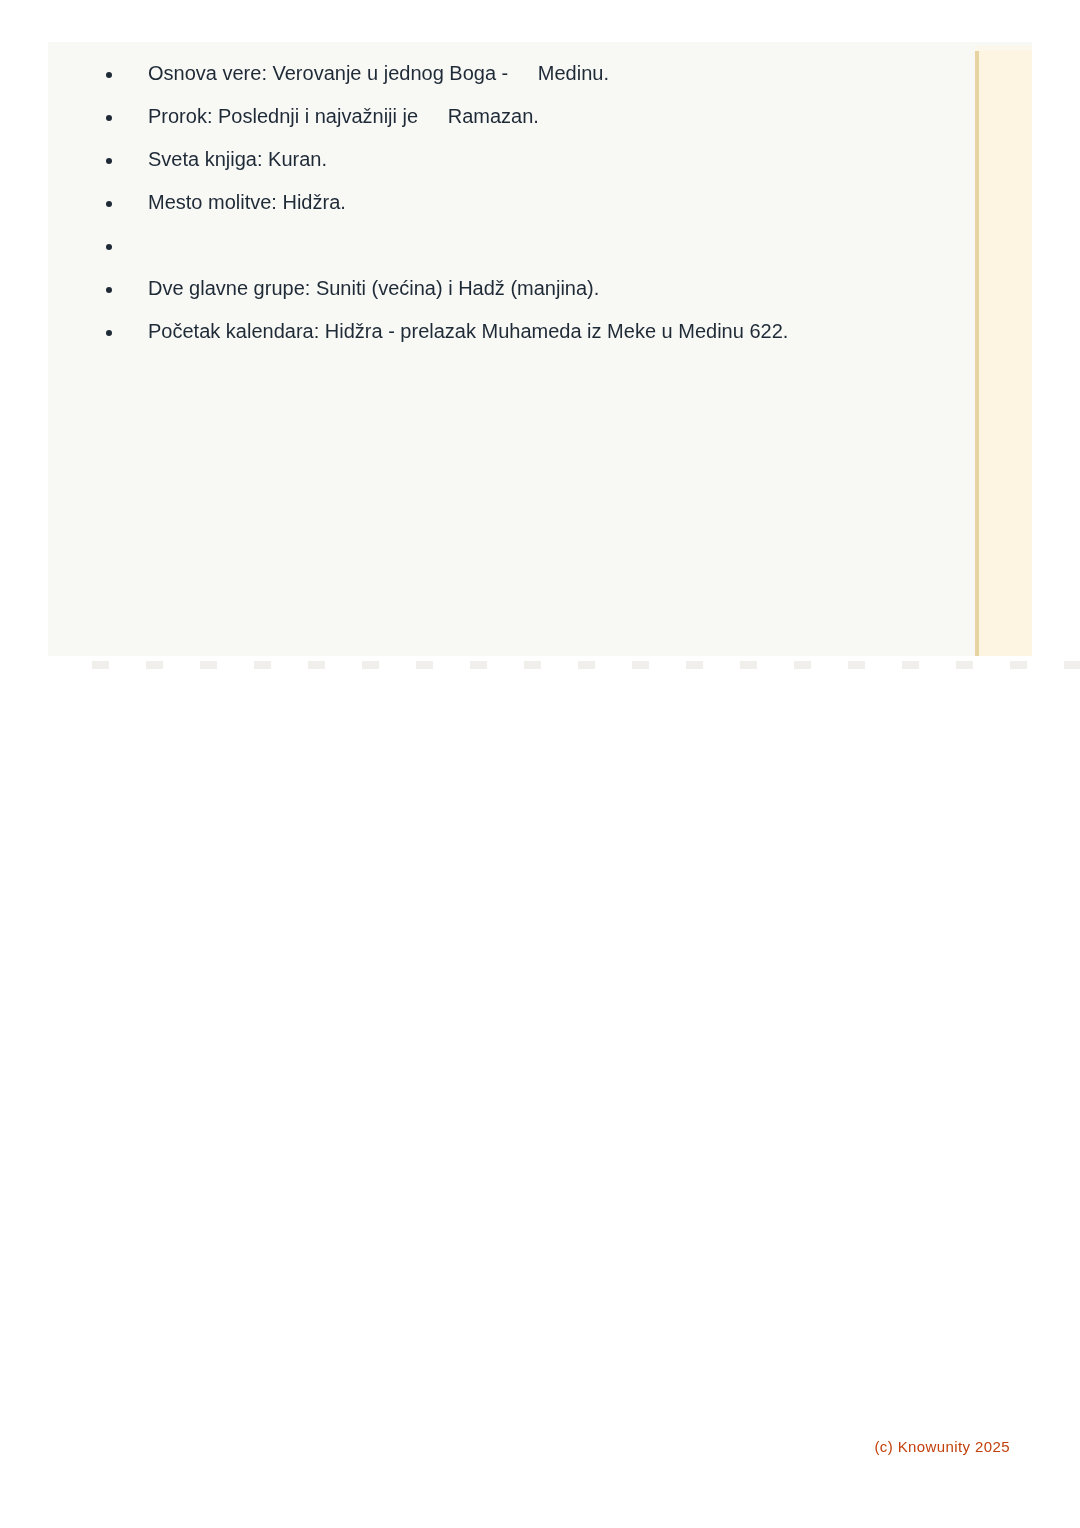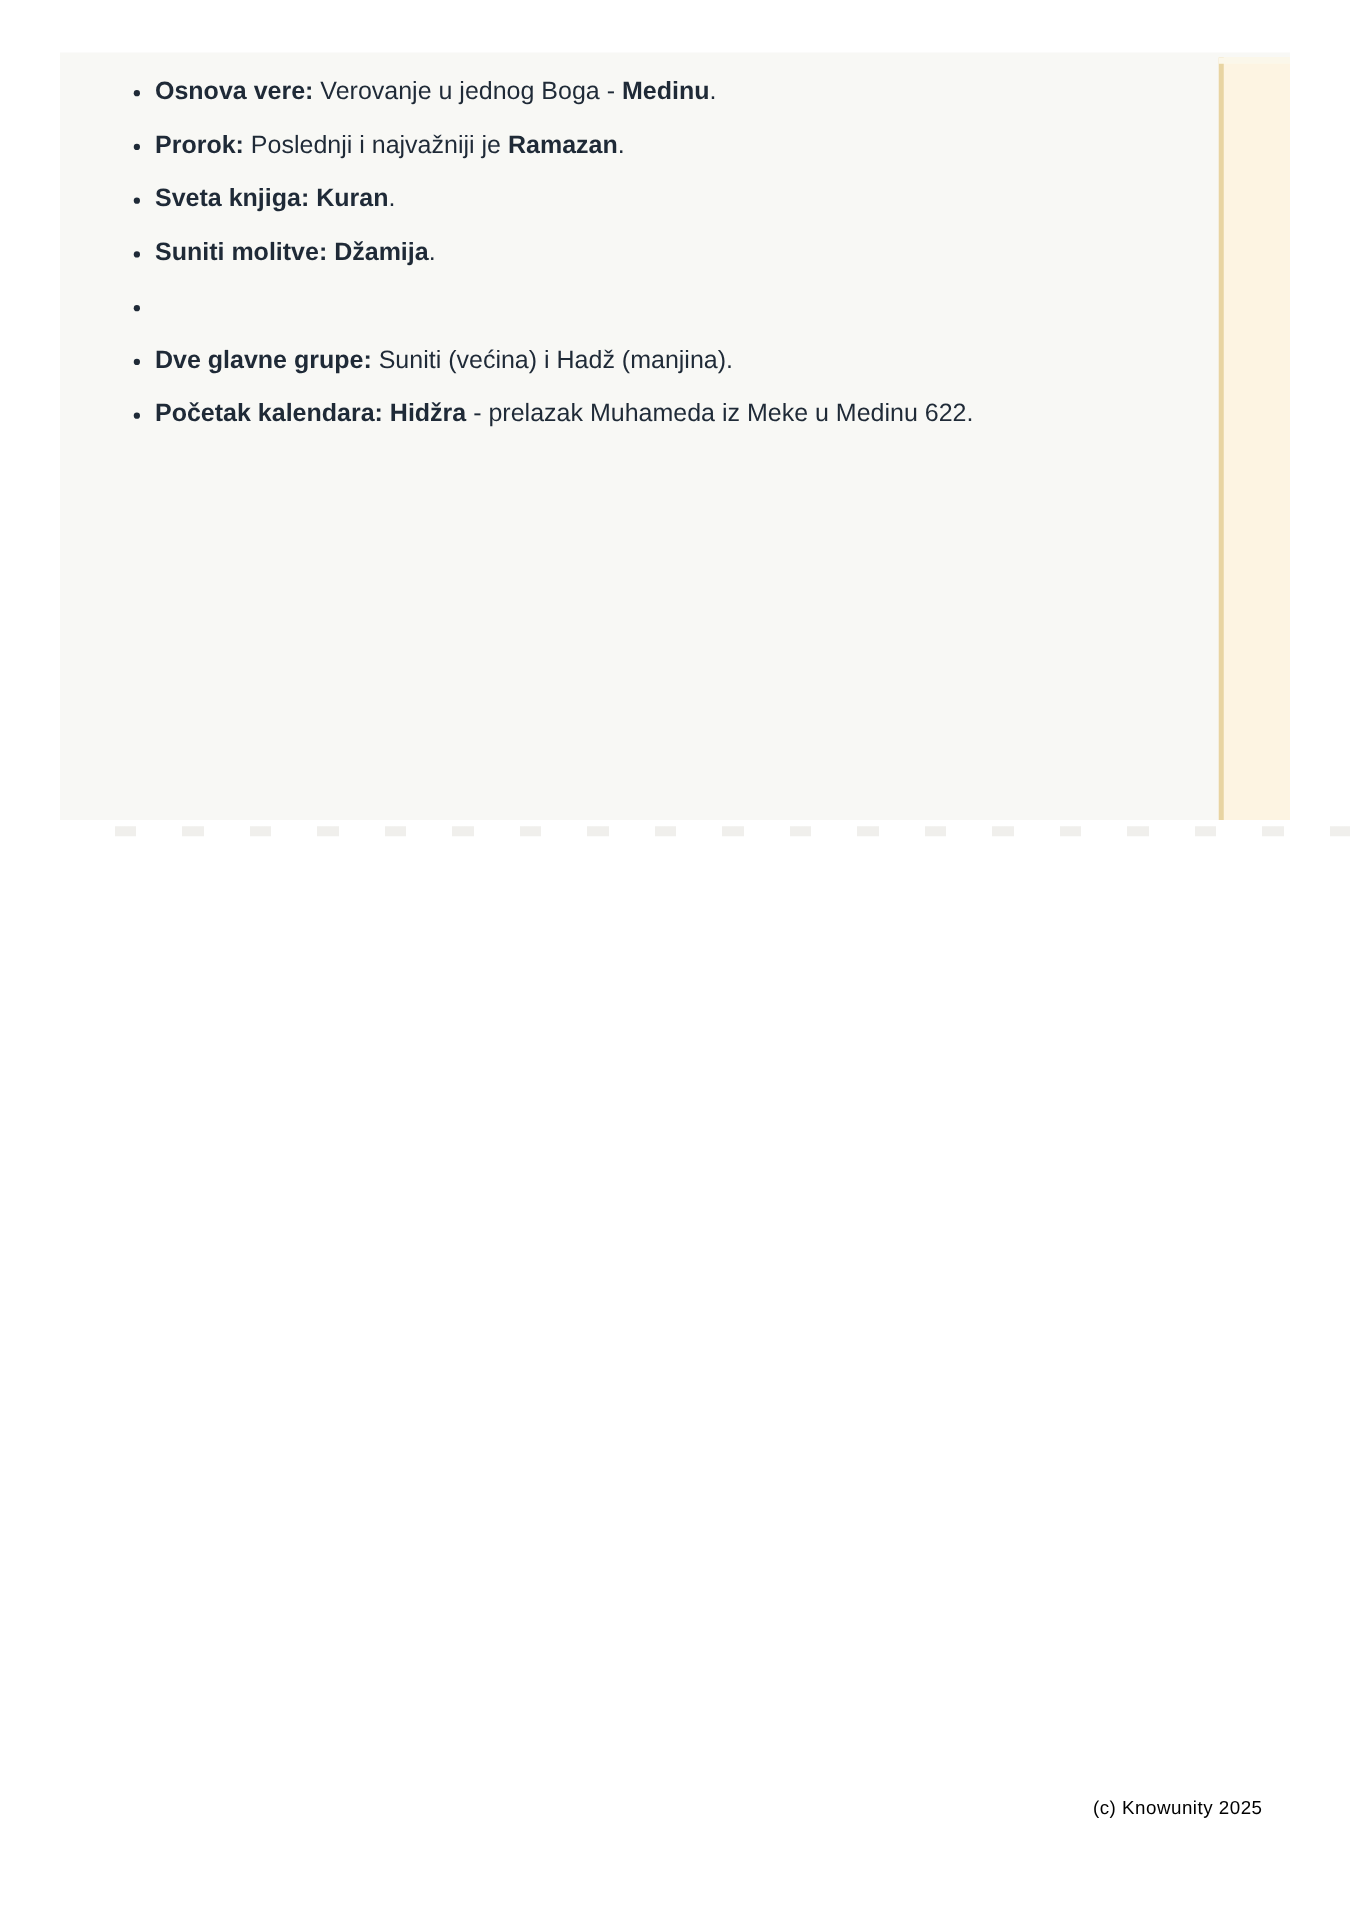--- a/index.html
+++ b/index.html
@@ -51,21 +51,21 @@
     font-size: 20px;
     line-height: 30px;
   }
   .list > li {
     margin-bottom: 13px;
   }
   .list li::marker {
     color: #1f2a37;
     font-size: 19px;
   }
-  .b { font-weight: 700; }
+  .b { font-weight: 400; margin-left: 24px; }
   .sublist {
     margin: 2px 0 12px 0;
     padding-left: 34px;
     list-style: disc;
   }
   .sublist > li {
     margin-bottom: 14px;
   }
   .sublist > li:last-child {
     margin-bottom: 0;
@@ -80,39 +80,39 @@
     width: 988px;
     height: 8px;
     background: repeating-linear-gradient(90deg, #f0efec 0px, #f0efec 17px, transparent 17px, transparent 54px);
   }
   .copyright {
     position: absolute;
     top: 1438px;
     right: 70px;
     font-size: 15px;
     letter-spacing: 0.4px;
-    color: #000000;
+    color: #c2410c;
   }
 </style>
 </head>
 <body>
 
 <div class="page">
 
   <div class="card">
 
     <ul class="list">
 
       <li><span class="b">Osnova vere:</span><span> Verovanje u jednog Boga - </span><span class="b">Medinu</span><span>.</span></li>
 
       <li><span class="b">Prorok:</span><span> Poslednji i najvažniji je </span><span class="b">Ramazan</span><span>.</span></li>
 
       <li><span class="b">Sveta knjiga: Kuran</span><span>.</span></li>
 
-      <li><span class="b">Suniti molitve: Džamija</span><span>.</span></li>
+      <li><span class="b">Mesto molitve: Hidžra</span><span>.</span></li>
 
       <li>
       </li>
 
       <li><span class="b">Dve glavne grupe:</span><span> Suniti (većina) i Hadž (manjina).</span></li>
 
       <li><span class="b">Početak kalendara: Hidžra</span><span> - prelazak Muhameda iz Meke u Medinu 622.</span></li>
 
     </ul>
 

